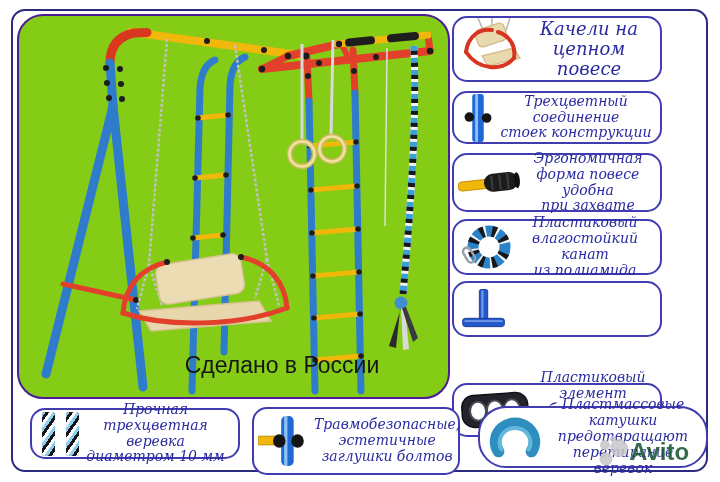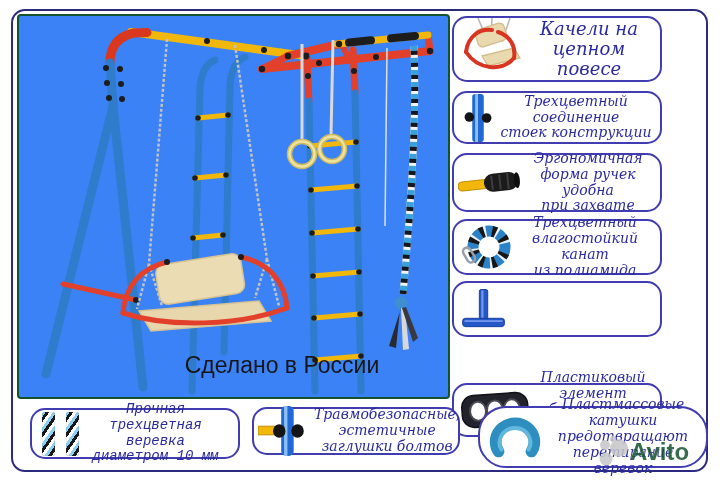--- a/index.html
+++ b/index.html
@@ -1,42 +1,42 @@
 <!DOCTYPE html>
 <html><head>
 <meta charset="utf-8">
 <style>
   html,body{margin:0;padding:0;background:#fff;}
   .canvas{position:relative;width:720px;height:482px;background:#ffffff;overflow:hidden;
           font-family:"DejaVu Serif", serif;}
   .outer-frame{position:absolute;left:11px;top:9px;width:693px;height:459px;
                border:2.5px solid #2b2a7e;border-radius:14px;}
   .main-panel{position:absolute;left:17px;top:14px;width:429px;height:381px;
-              border:2px solid #14532d;border-radius:4px;background:#3b82f6;}
+              border:2px solid #4c1d95;border-radius:26px;background:#84cc16;}
   .main-panel svg{position:absolute;left:0;top:0;}
   .made-in{position:absolute;left:156px;top:336px;width:214px;text-align:center;
            font-family:"Liberation Sans", sans-serif;font-size:23px;color:#161616;
            white-space:nowrap;}
   .feature{position:absolute;border:2px solid #413cb0;border-radius:15px;background:#fff;
            display:flex;align-items:center;box-sizing:border-box;padding:2px 6px 2px 4px;}
   .f-icon{flex:0 0 auto;display:flex;align-items:center;justify-content:center;}
   .f-text{flex:1 1 auto;text-align:center;font-style:italic;color:#2a2aa0;
           font-size:14px;line-height:1.14;white-space:pre-line;font-weight:500;}
   .f-text.lg{font-size:18px;line-height:1.1;}
   
   .fr{left:452px;width:210px;}
   .fr0{top:16px;height:66px;}
   .fr1{top:91px;height:53px;}
   .fr2{top:153px;height:59px;}
   .fr3{top:219px;height:56px;}
   .fr4{top:281px;height:56px;}
   .fr5{top:343px;height:54px;margin-top:40px;}
   
-  .fb0{left:30px;top:408px;width:210px;height:51px;font-family:Liberation Mono, monospace;}
-  .fb1{left:252px;top:407px;width:208px;height:48px;}
+  .fb0{left:30px;top:408px;width:210px;height:51px;}
+  .fb1{left:252px;top:407px;width:208px;height:68px;}
   .fb2{left:478px;top:406px;width:230px;height:62px;border-radius:28px;}
   .braid-wrap{display:flex;gap:11px;padding-left:6px;}
   .braid{width:13px;height:44px;border-radius:3px;
          background:repeating-linear-gradient(125deg,#8ed0f0 0 3px,#17171a 3px 6px,#ffffff 6px 9px);
          box-shadow:inset 0 0 1px #555;}
   .watermark{position:absolute;left:597px;top:436px;display:flex;align-items:center;gap:1px;
              opacity:0.85;z-index:5;pointer-events:none;}
   .watermark .wm-text{font-family:Liberation Sans, sans-serif;font-weight:bold;font-size:24px;
              color:#14532d;text-shadow:0 0 2px #ffffff;letter-spacing:0px;line-height:1;}
 </style>
@@ -227,36 +227,36 @@
       <svg width="64" height="40" viewBox="0 0 64 40">
         <g transform="rotate(-6 32 20)">
           <rect x="0" y="16" width="36" height="9" rx="4" fill="#f1b70a" stroke="#c28f06" stroke-width="1"></rect>
           <rect x="26" y="11" width="34" height="18" rx="9" fill="#1b1b1b"></rect>
           <path d="M34,13 L34,27 M42,12.5 L42,27.5 M50,12 L50,28" stroke="#3d3d3d" stroke-width="2" fill="none"></path>
           <ellipse cx="59" cy="20" rx="3" ry="8" fill="#0e0e0e"></ellipse>
         </g>
       </svg>
     </div>
     <div class="f-text">Эргономичная
-форма ручек удобна
+форма повесе удобна
 при захвате</div>
   </div>
 
   <div class="feature fr fr3">
     <div class="f-icon">
       <svg width="58" height="52" viewBox="0 0 58 52">
         <circle cx="31" cy="26" r="16" fill="none" stroke="#e8f2fa" stroke-width="11"></circle>
         <circle cx="31" cy="26" r="16" fill="none" stroke="#2a82c8" stroke-width="11" stroke-dasharray="7 5"></circle>
         <circle cx="31" cy="26" r="16" fill="none" stroke="#17171a" stroke-width="11" stroke-dasharray="4 8" stroke-dashoffset="6"></circle>
         <g transform="rotate(-30 11 34)">
           <rect x="7" y="26" width="8" height="16" rx="4" fill="none" stroke="#9aa0a8" stroke-width="2.5"></rect>
         </g>
       </svg>
     </div>
-    <div class="f-text">Трехцветный
+    <div class="f-text">Пластиковый
 влагостойкий канат
 из полиамида</div>
   </div>
 
   <div class="feature fr fr4">
     <div class="f-icon">
       <svg width="52" height="46" viewBox="0 0 56 46">
         <rect x="23" y="2" width="9" height="32" rx="2" fill="#2458c8" stroke="#173a9a" stroke-width="1"></rect>
         <rect x="25" y="3" width="2.5" height="30" fill="#7396e8"></rect>
         <rect x="5" y="33" width="45" height="9" rx="3" fill="#2458c8" stroke="#173a9a" stroke-width="1"></rect>

